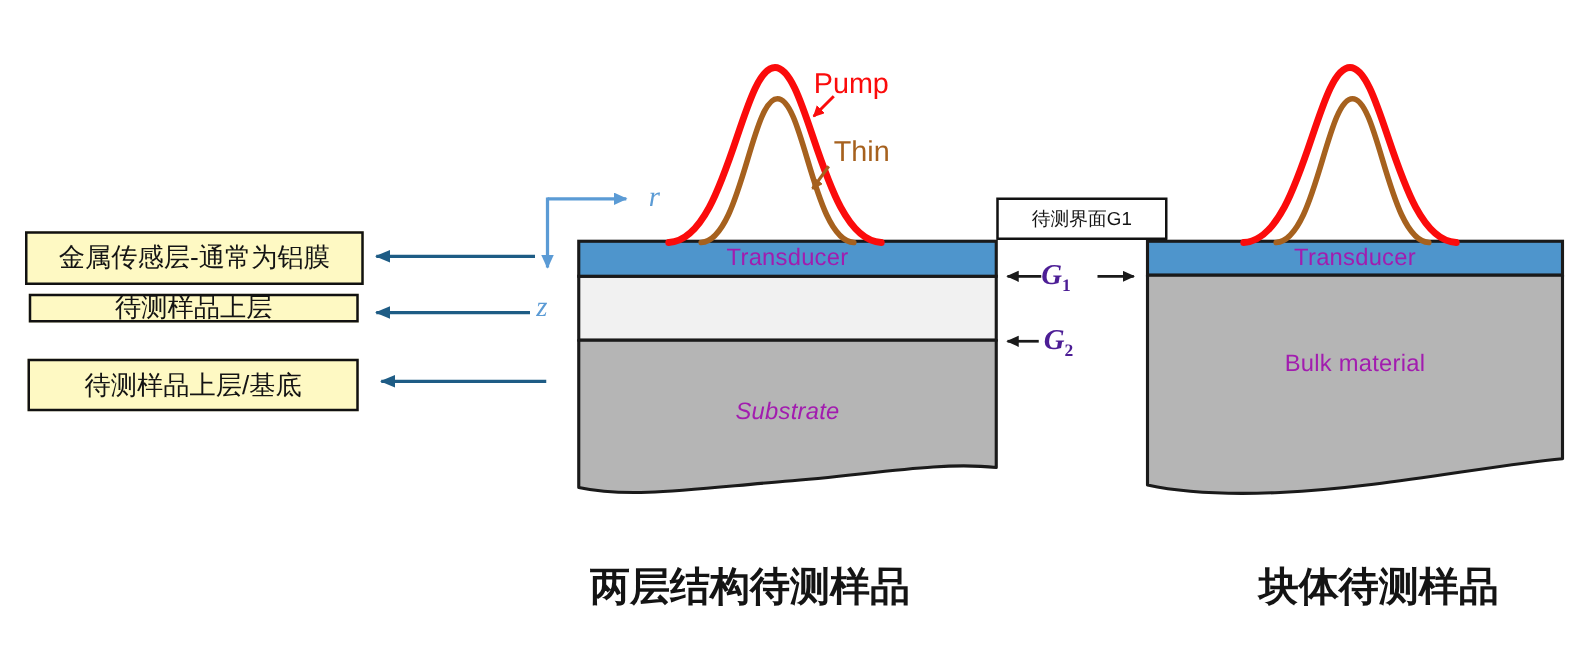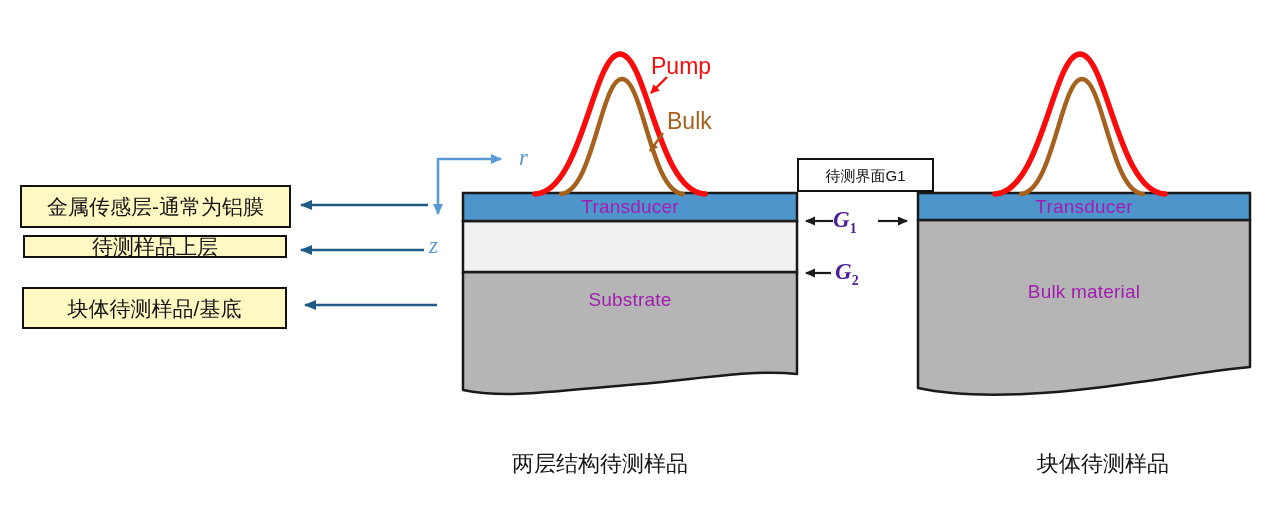--- a/index.html
+++ b/index.html
@@ -29,22 +29,22 @@
   }
   .gsym sub{font-size:14px;font-style:normal;line-height:1;}
   .axislabel{
     position:absolute;font-style:italic;font-size:23px;line-height:1;color:#5b9bd5;
     font-family:"Liberation Serif", serif;
   }
   .beamlabel{position:absolute;font-size:23px;line-height:1;}
   .pumpcolor{color:#fb0b0b;}
   .probecolor{color:#a6611e;}
   .caption{
-    position:absolute;font-size:22px;line-height:1.15;white-space:nowrap;
-    transform:translateX(-50%);color:#141414;
+    position:absolute;font-size:32px;line-height:1.15;white-space:nowrap;
+    transform:translateX(-50%);color:#141414;font-weight:bold;
   }
 </style>
 </head>
 <body>
 
 <div class="canvas">
 
   <svg class="layer" width="1267" height="531" viewBox="0 0 1267 531">
     <defs>
       <marker id="ah-teal" markerUnits="userSpaceOnUse" markerWidth="15" markerHeight="12" refX="11" refY="5" orient="auto">
@@ -92,31 +92,31 @@
     <line x1="831" y1="273" x2="806" y2="273" stroke="#1a1a1a" stroke-width="2.2" marker-end="url(#ah-black)"></line>
   </svg>
 
   <div class="callout" style="left:20px;top:185px;width:271px;height:43px;">
     <span>金属传感层-通常为铝膜</span>
   </div>
   <div class="callout" style="left:23px;top:235px;width:264px;height:23px;">
     <span>待测样品上层</span>
   </div>
   <div class="callout" style="left:22px;top:287px;width:265px;height:42px;">
-    <span>块体待测样品/基底</span>
+    <span>待测样品上层/基底</span>
   </div>
 
   <div class="axislabel" style="left:519px;top:146px;">r</div>
   <div class="axislabel" style="left:429px;top:234px;">z</div>
 
   <div class="beamlabel pumpcolor" style="left:651px;top:55px;">Pump</div>
-  <div class="beamlabel probecolor" style="left:667px;top:110px;">Bulk</div>
+  <div class="beamlabel probecolor" style="left:667px;top:110px;">Thin</div>
 
   <div class="layerlabel" style="left:463px;top:196px;width:334px;">Transducer</div>
-  <div class="layerlabel" style="left:463px;top:289px;width:334px;">Substrate</div>
+  <div class="layerlabel" style="left:463px;top:319px;width:334px;font-style:italic;">Substrate</div>
   <div class="layerlabel" style="left:918px;top:196px;width:332px;">Transducer</div>
   <div class="layerlabel" style="left:918px;top:281px;width:332px;">Bulk material</div>
 
   <div class="ifacebox" style="left:797px;top:158px;width:137px;height:34px;">
     <span>待测界面G1</span>
   </div>
 
   <div class="gsym" style="left:833px;top:208px;width:44px;"><i>G</i><sub>1</sub></div>
   <div class="gsym" style="left:835px;top:260px;width:44px;"><i>G</i><sub>2</sub></div>
 

